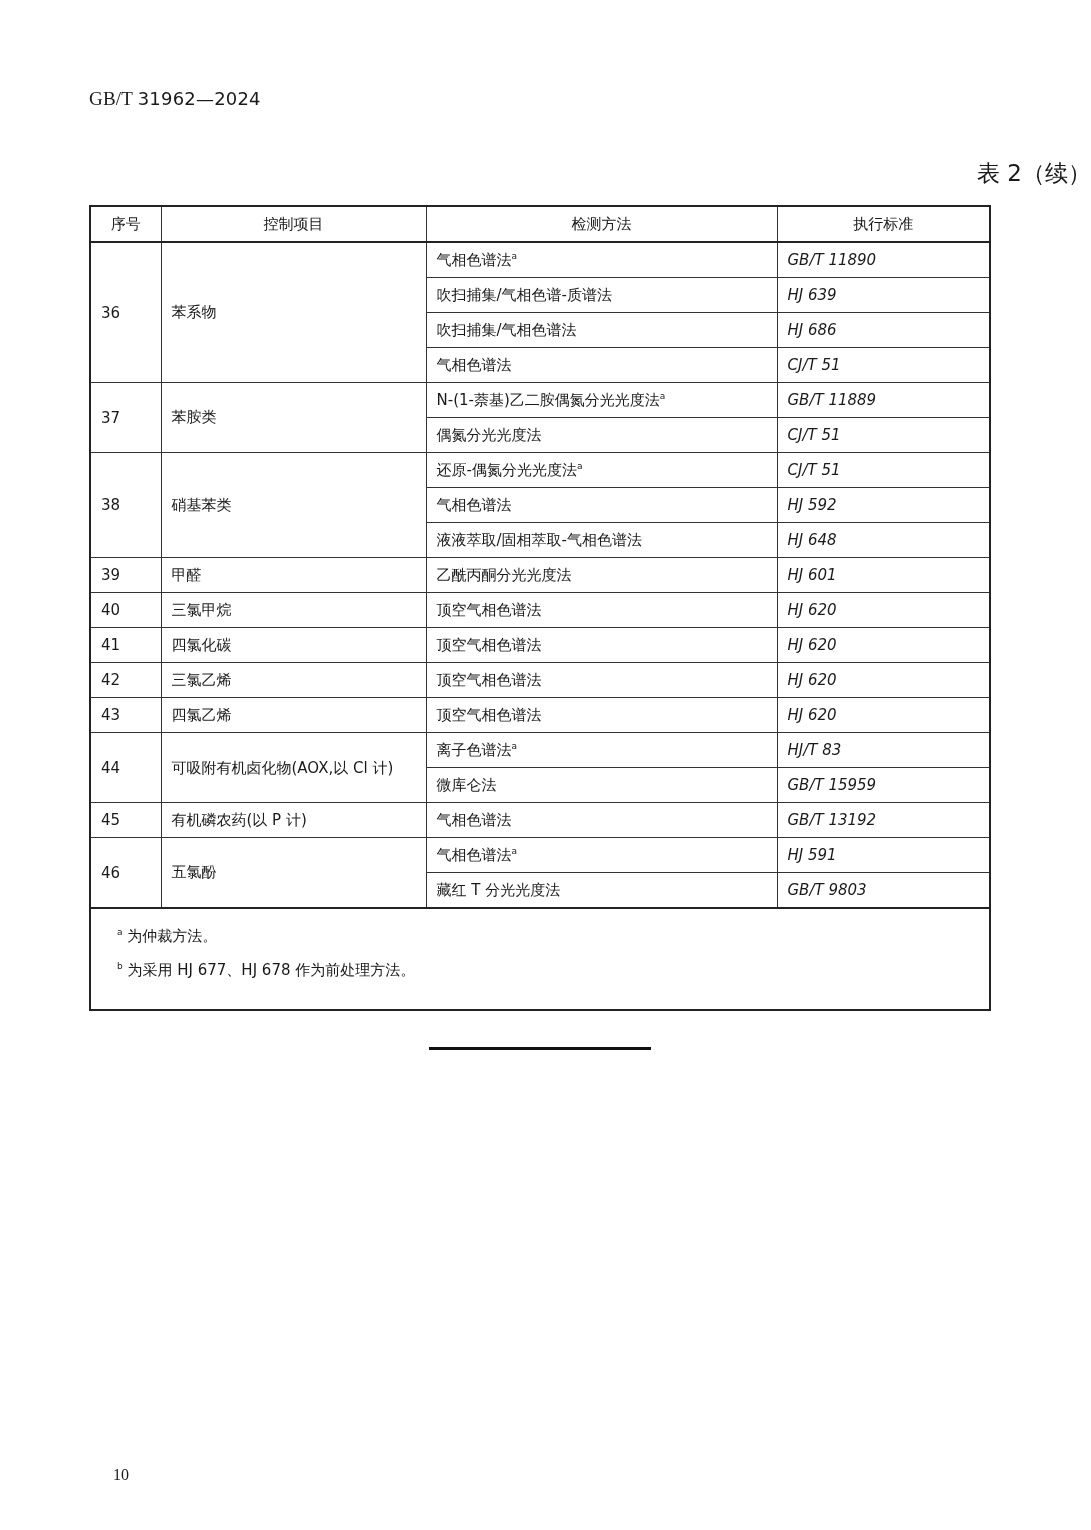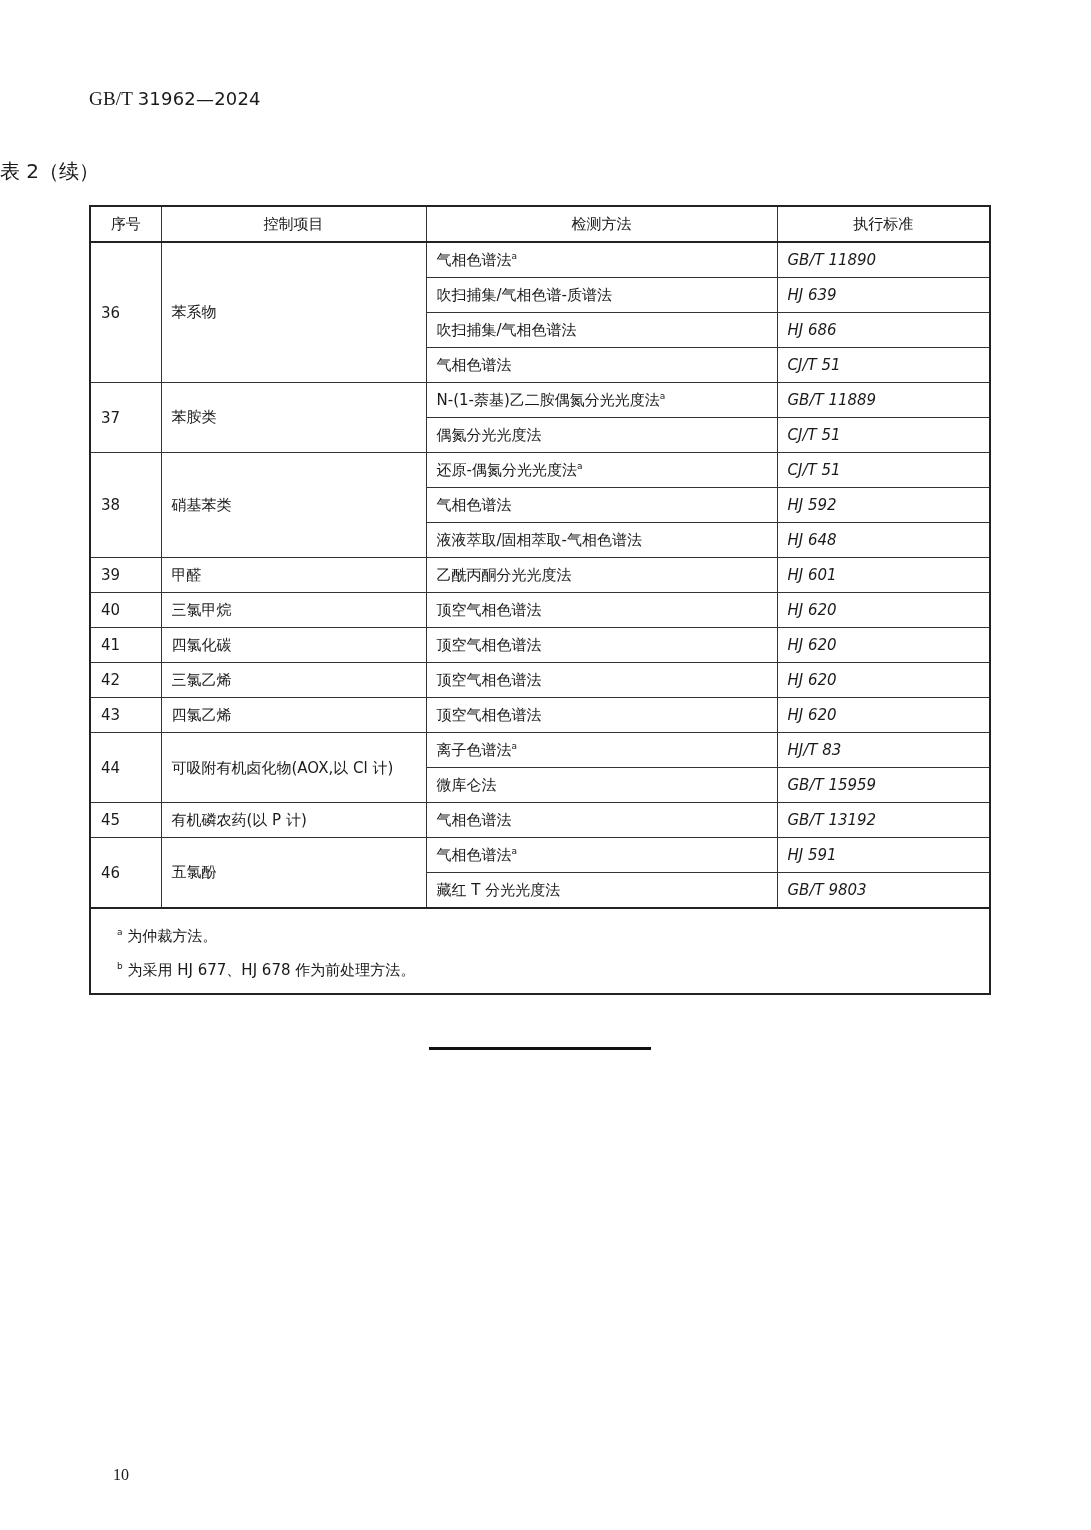--- a/index.html
+++ b/index.html
@@ -2,32 +2,32 @@
 <html><head>
 <meta charset="utf-8">
 <style>
   html, body { margin:0; padding:0; background:#ffffff; }
   body { width:1091px; height:1530px; position:relative; overflow:hidden;
          font-family: "DejaVu Serif", "Liberation Serif", serif; color:#1a1a1a; }
   .doc-id { position:absolute; left:89px; top:88px; font-size:19px; letter-spacing:0.2px;
             font-family:"Liberation Serif", serif; }
   .doc-id b { font-weight:normal; }
   .doc-id span.num { font-family:"DejaVu Sans", sans-serif; font-weight:normal; font-size:18px; }
-  .caption { position:absolute; left:0; width:1091px; top:158px; text-align:left;
-             font-size:20px; font-family:"DejaVu Sans", sans-serif; }
+  .caption { position:absolute; left:0; width:1091px; top:158px; text-align:right;
+             font-size:23px; font-family:"DejaVu Sans", sans-serif; }
   table.main { position:absolute; left:89px; top:205px; width:900px;
                border-collapse:collapse; border:2px solid #222; table-layout:fixed; }
   table.main td, table.main th { border:1px solid #333; height:34px; padding:0 10px;
                font-size:15px; font-weight:normal; vertical-align:middle;
                font-family:"DejaVu Sans", sans-serif; }
   table.main th { border-bottom:2px solid #222; height:34px; }
   td.no { font-family:"Liberation Serif", serif; font-size:16px; }
   td.std { font-family:"Liberation Serif", serif; font-size:16px;font-style:italic; }
   sup { font-size:9px; vertical-align:6px; }
-  tr.notes td { height:auto; padding:8px 26px 8px 26px; border-top:2px solid #222; line-height:30px; }
+  tr.notes td { height:auto; padding:8px 26px 24px 26px; border-top:2px solid #222; line-height:30px; }
   .note-line { display:block; }
   .end-rule { position:absolute; left:429px; top:1047px; width:222px; height:3px; background:#111; }
   .page-num { position:absolute; left:113px; top:1466px; font-size:16px;
               font-family:"Liberation Serif", serif; }
 </style>
 </head>
 <body>
 
 <div class="doc-id">
   <b>GB/T</b>

